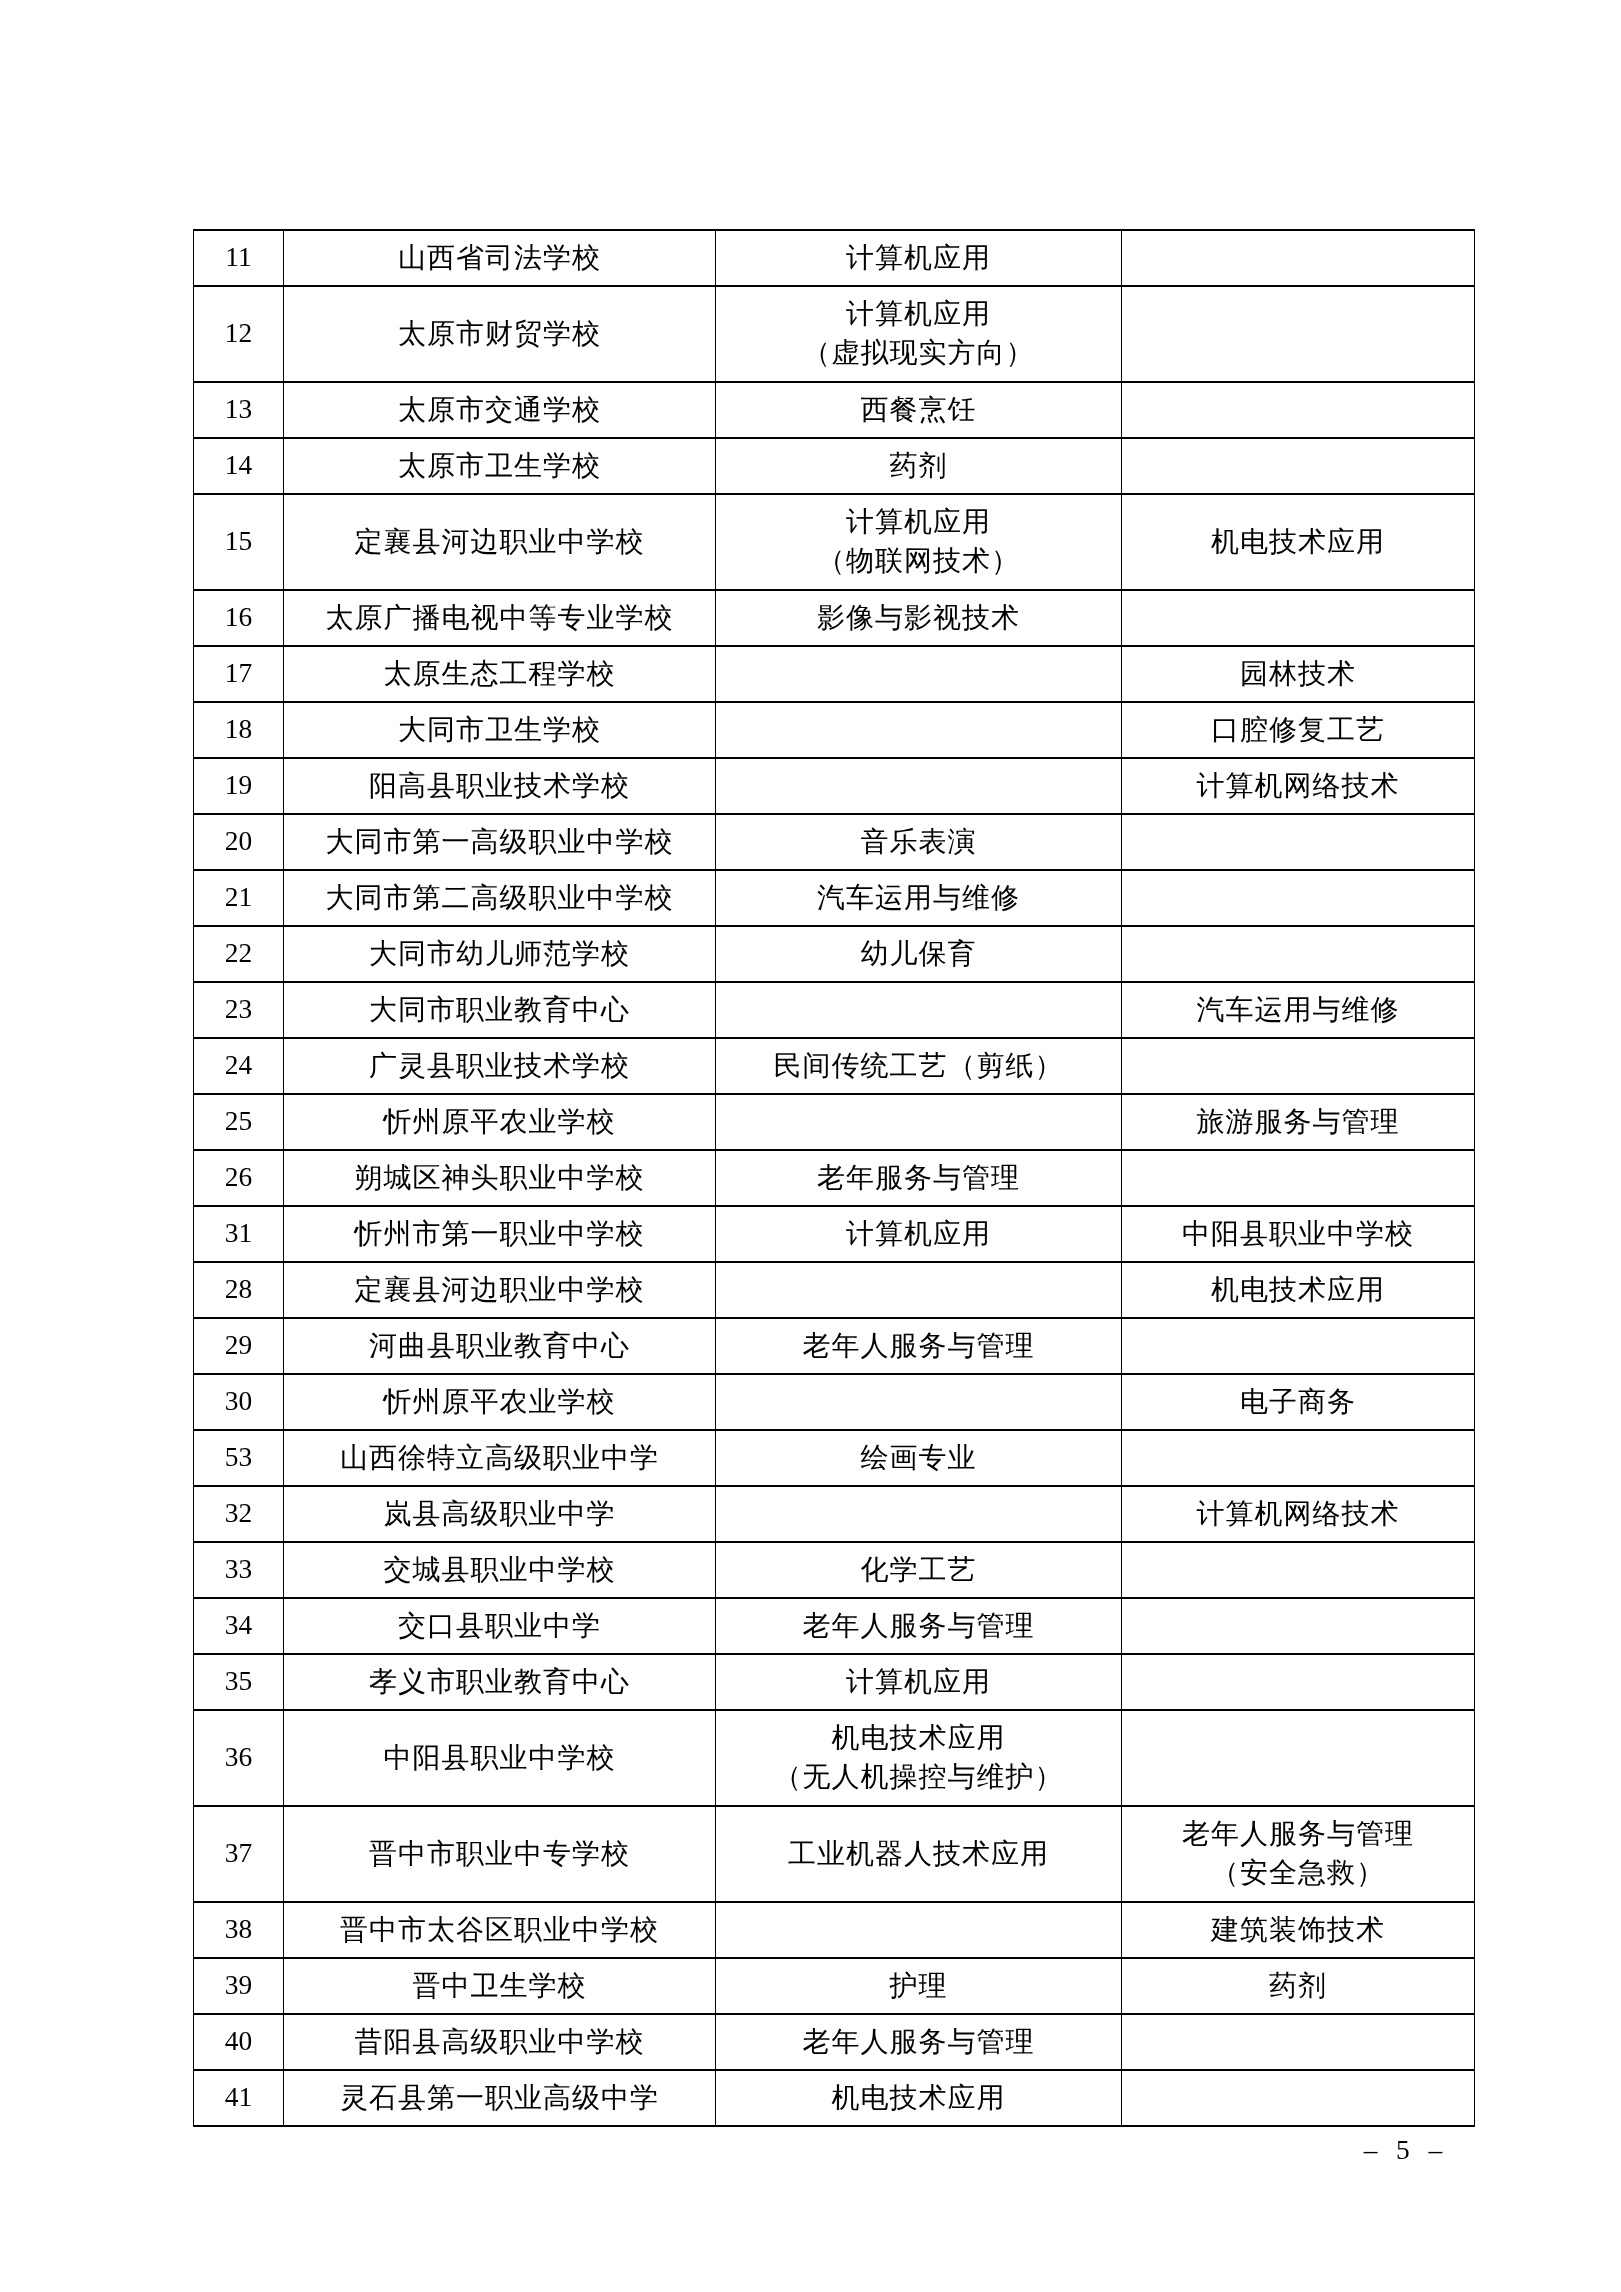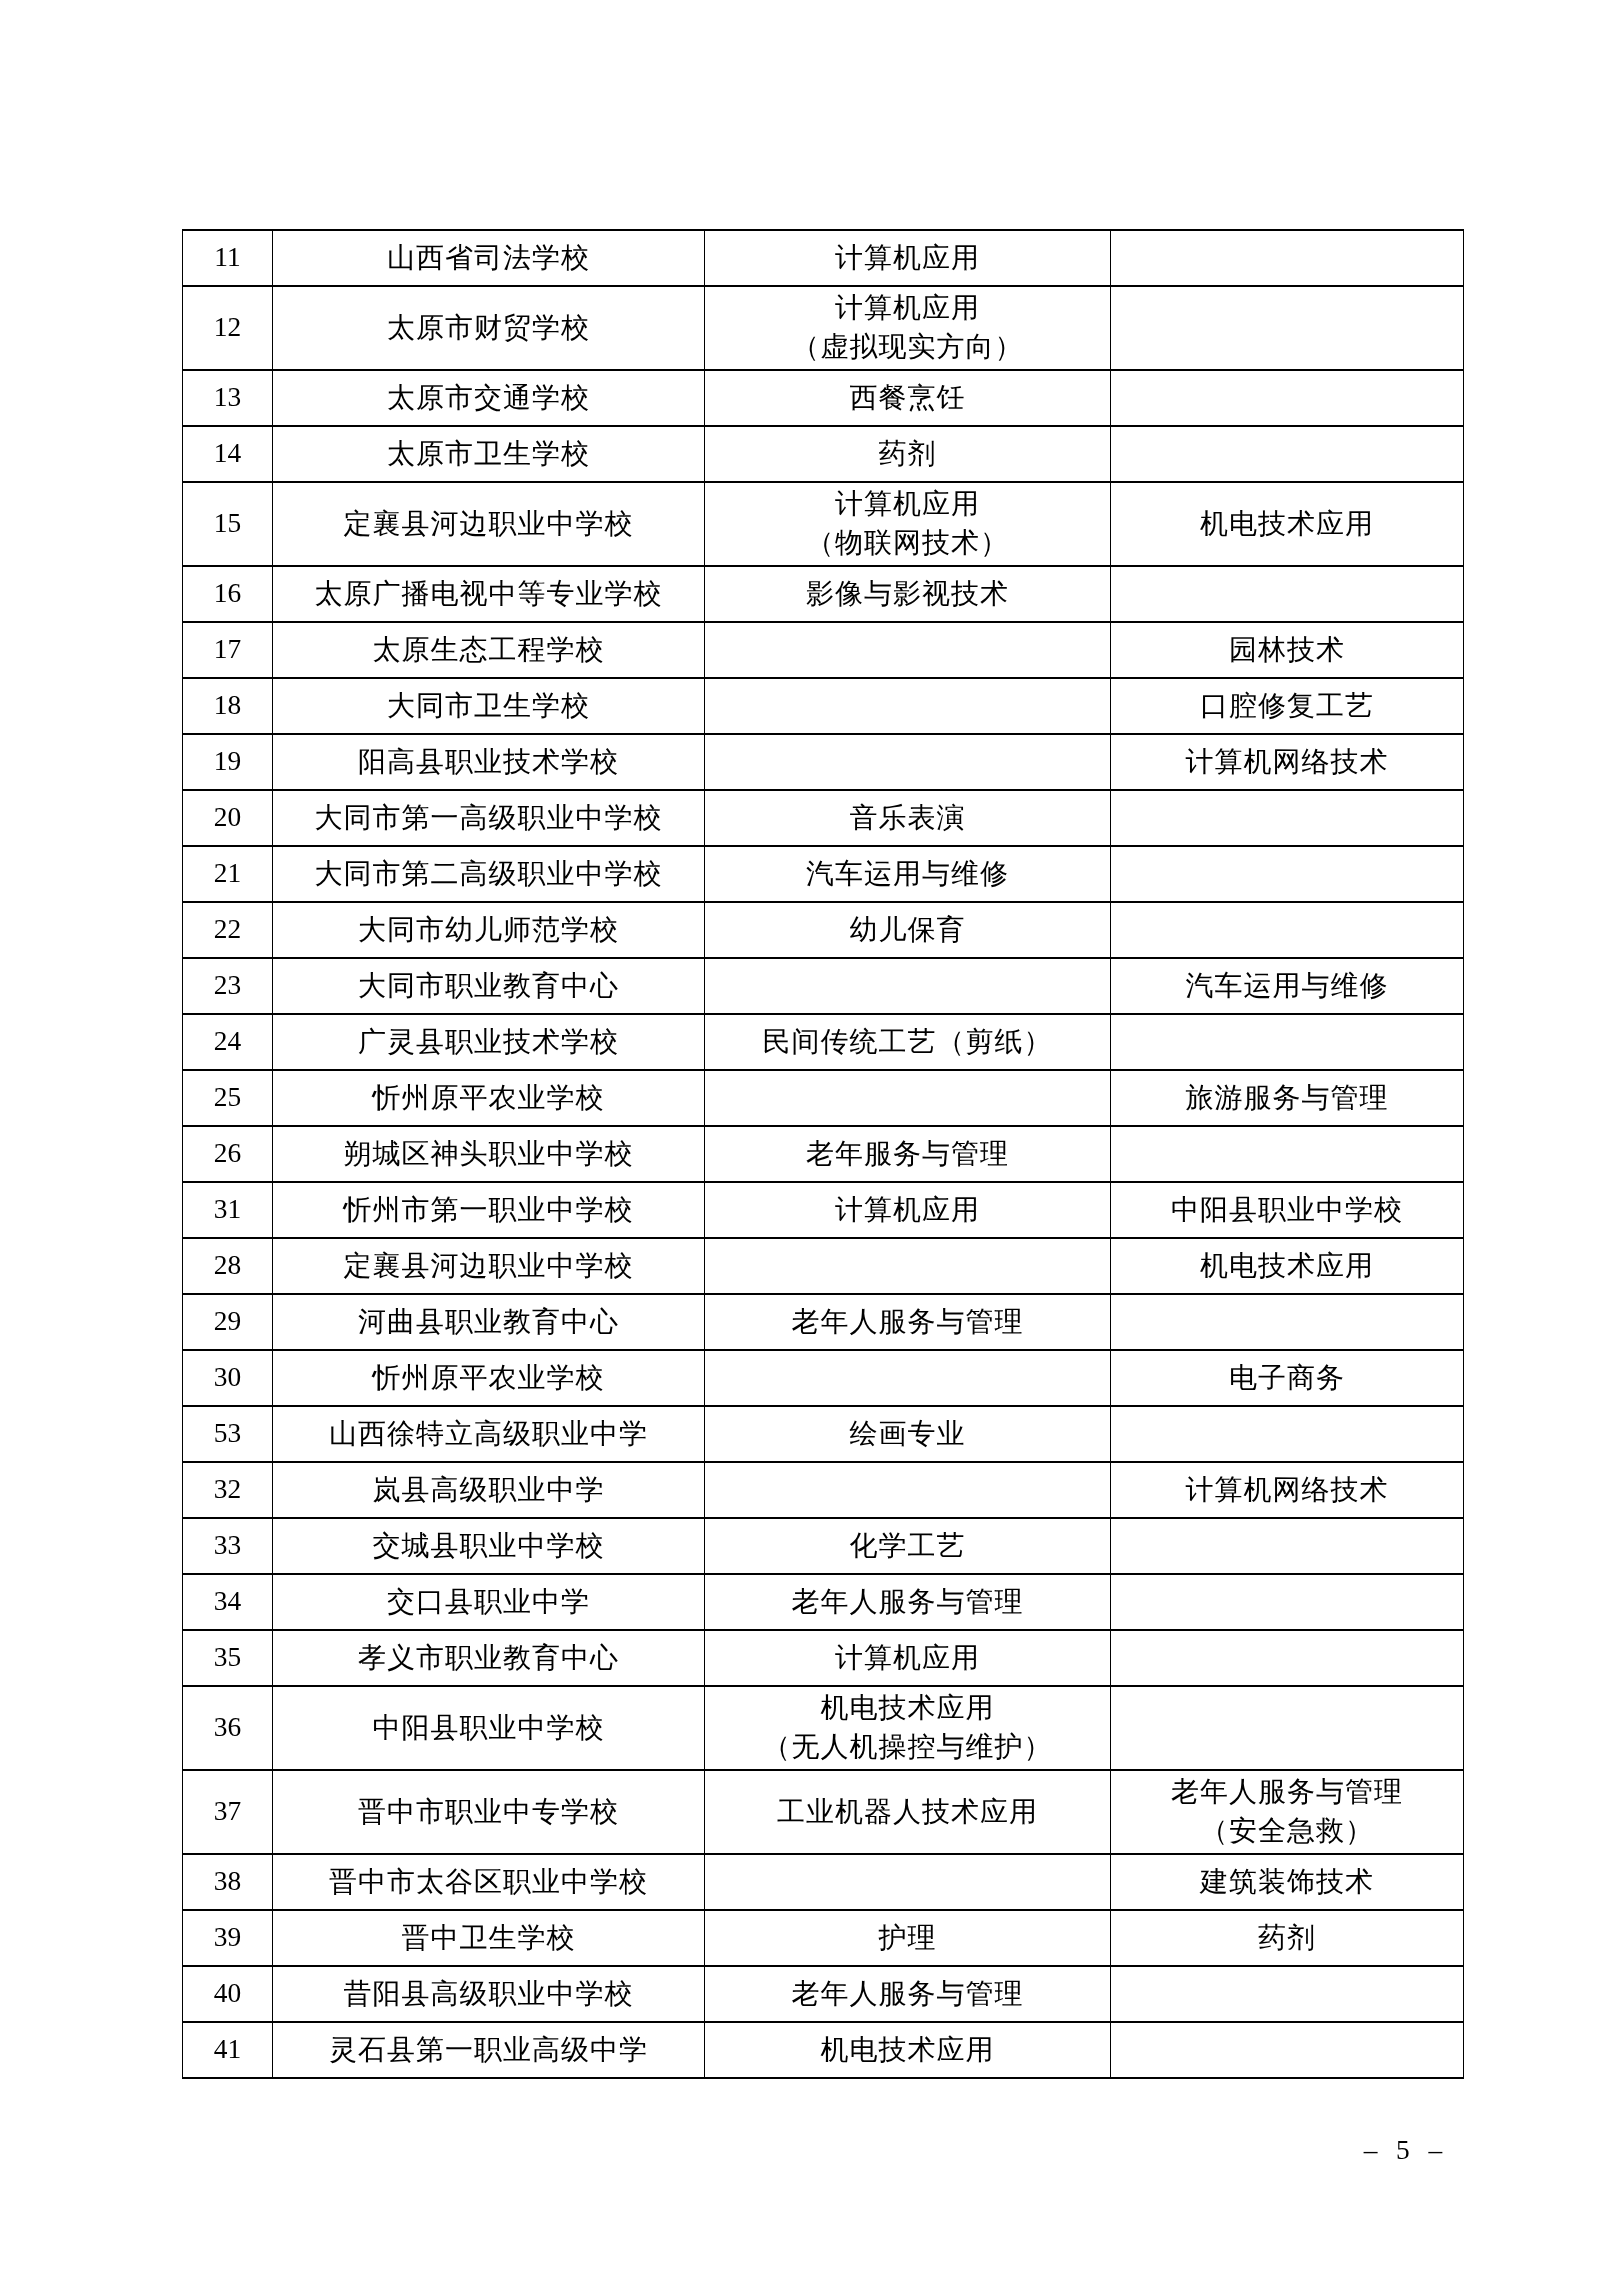--- a/index.html
+++ b/index.html
@@ -12,21 +12,21 @@
     width: 1621px;
     height: 2293px;
     margin: 0 auto;
     background: #ffffff;
     font-family: "Liberation Serif", "DejaVu Serif", serif;
     color: #000000;
     overflow: hidden;
   }
   table.doc-table {
     position: absolute;
-    left: 182px;
+    left: 193px;
     top: 229px;
     width: 1281px;
     border-collapse: collapse;
     table-layout: fixed;
   }
   table.doc-table td {
     border-left: 1px solid #000000;
     border-right: 1px solid #000000;
     border-top: 2px solid #000000;
     border-bottom: 2px solid #000000;
@@ -36,21 +36,21 @@
     line-height: 1.38;
     letter-spacing: 1px;
     white-space: pre-line;
     padding: 2px 7.8px;
     overflow: hidden;
   }
   table.doc-table tr {
     height: 56px;
   }
   table.doc-table tr.tall {
-    height: 84px;
+    height: 96px;
   }
   table.doc-table td.idx-cell {
     font-size: 27.4px;
     letter-spacing: 0;
   }
   .page-number {
     position: absolute;
     top: 2135px;
     right: 173px;
     font-size: 27.4px;

